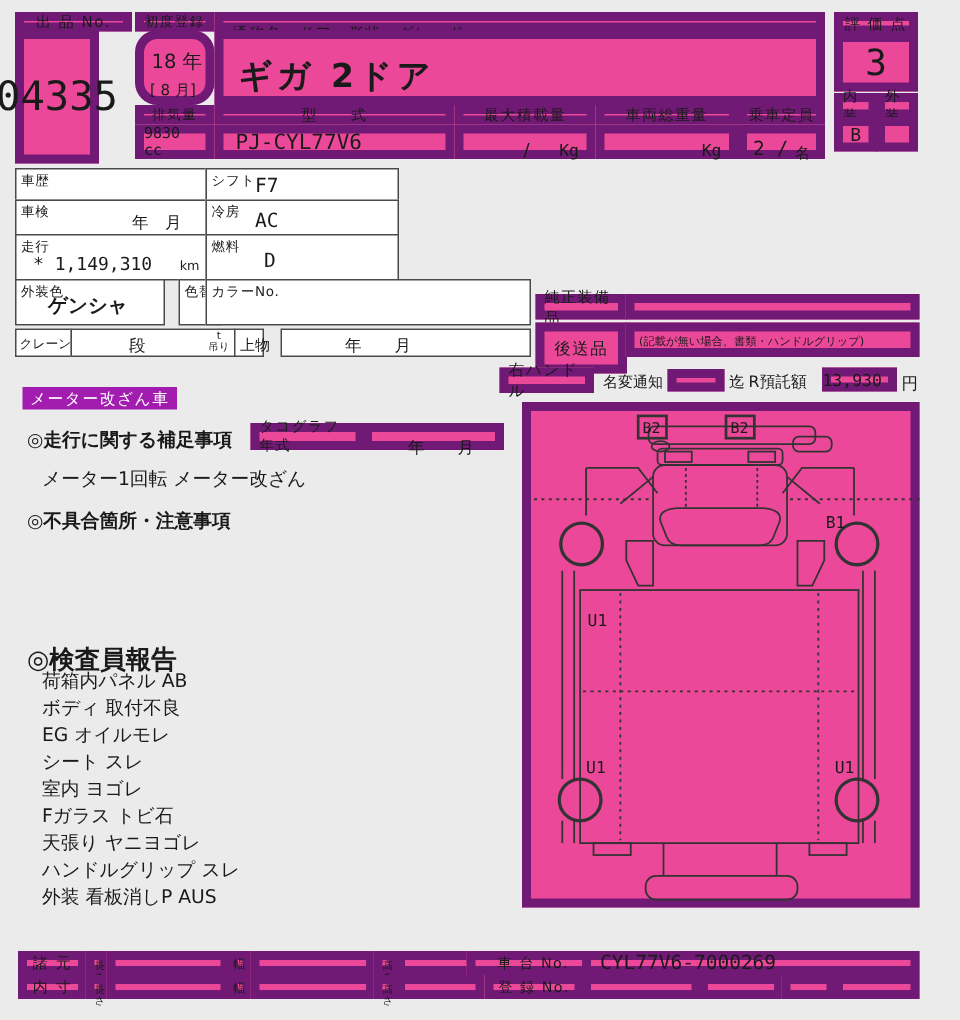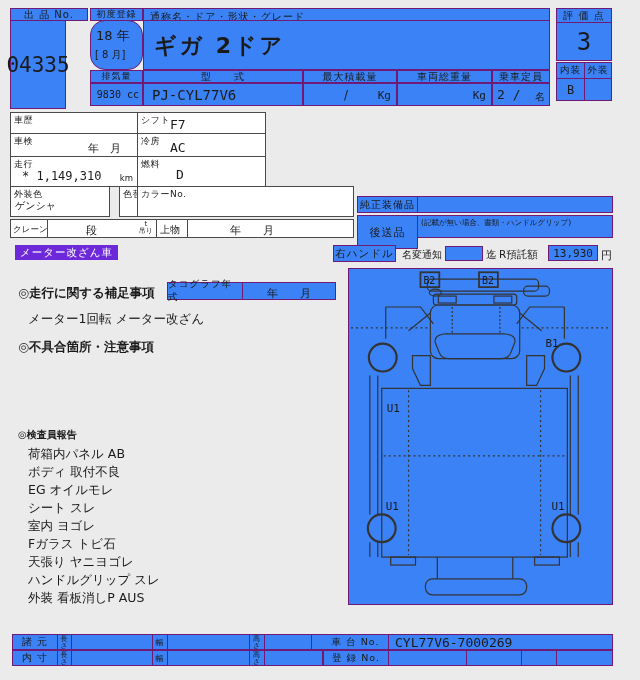--- a/index.html
+++ b/index.html
@@ -2,37 +2,37 @@
 <html><head>
 <meta charset="utf-8">
 <style>
   html,body{margin:0;padding:0;}
   body{
     width:640px;height:680px;background:#ebebeb;
     font-family:"DejaVu Sans","Liberation Sans",sans-serif;
     color:#1a1a1a;overflow:hidden;
   }
   #sheet{position:relative;width:640px;height:680px;}
-  .box{position:absolute;background:#3b82f6;border:1px solid #701a75;box-sizing:border-box;}
+  .box{position:absolute;background:#ec4899;border:6px solid #701a75;box-sizing:border-box;}
   .hdr{display:flex;align-items:center;justify-content:center;font-size:10px;letter-spacing:1px;}
   .cell{position:absolute;background:#fff;border:1px solid #4a4a4a;box-sizing:border-box;}
   .cell .lbl{position:absolute;top:1px;left:3px;font-size:9px;letter-spacing:0.5px;white-space:nowrap;}
   .val{font-family:"DejaVu Sans Mono","Liberation Mono",monospace;}
   .txt{position:absolute;white-space:nowrap;}
-  .badge{position:absolute;background:#6d28d9;color:#fff;display:flex;align-items:center;justify-content:center;}
+  .badge{position:absolute;background:#a21caf;color:#fff;display:flex;align-items:center;justify-content:center;margin-top:13px;}
   .stack{display:flex;flex-direction:column;align-items:center;justify-content:center;line-height:1;}
   svg text{font-family:"DejaVu Sans Mono","Liberation Mono",monospace;fill:#1a1a1a;}
 </style>
 </head>
 <body>
 
 <div id="sheet">
 
   <div class="box hdr" style="left:10px;top:8px;width:78px;height:13px;">出 品 No.</div>
-  <div class="box val" style="left:10px;top:20px;width:56px;height:89px;display:flex;align-items:center;justify-content:center;font-size:21px;">04335</div>
+  <div class="box val" style="left:10px;top:20px;width:56px;height:89px;display:flex;align-items:center;justify-content:center;font-size:27px;">04335</div>
 
   <div class="box hdr" style="left:90px;top:8px;width:53px;height:13px;font-size:9px;">初度登録</div>
   <div class="box" style="left:90px;top:20px;width:53px;height:50px;border-radius:15px;">
     <div class="txt" style="left:5px;top:6px;font-size:13px;">18 年</div>
     <div class="txt" style="left:4px;top:27px;font-size:10px;">[ 8 月]</div>
   </div>
 
   <div class="box" style="left:143px;top:8px;width:407px;height:13px;">
     <div class="txt" style="left:6px;top:1px;font-size:10px;letter-spacing:1px;">通称名・ドア・形状・グレード</div>
   </div>
@@ -92,40 +92,40 @@
     <span class="txt val" style="left:11px;top:12px;font-size:12px;">* 1,149,310</span>
     <span class="txt" style="right:4px;bottom:3px;font-size:8.5px;">km</span>
   </div>
   <div class="cell" style="left:137px;top:156px;width:129px;height:31px;">
     <span class="lbl">燃料</span>
     <span class="txt val" style="left:38px;top:10px;font-size:13px;">D</span>
   </div>
 
   <div class="cell" style="left:10px;top:186px;width:100px;height:31px;">
     <span class="lbl">外装色</span>
-    <span class="txt" style="left:4px;bottom:3px;font-size:10px;">ゲンシャ</span>
+    <span class="txt" style="left:21px;bottom:3px;font-size:13px;font-weight:bold;">ゲンシャ</span>
   </div>
   <div class="cell" style="left:109px;top:186px;width:29px;height:31px;margin-left:10px;">
     <span class="lbl">色替</span>
   </div>
   <div class="cell" style="left:137px;top:186px;width:217px;height:31px;">
     <span class="lbl">カラーNo.</span>
   </div>
 
   <div class="cell" style="left:10px;top:219px;width:38px;height:19px;">
     <span class="txt" style="left:2px;top:4px;font-size:8.5px;">クレーン</span>
   </div>
   <div class="cell" style="left:47px;top:219px;width:110px;height:19px;">
     <span class="txt" style="left:38px;top:3px;font-size:11px;">段</span>
     <span class="stack txt" style="right:3px;top:1px;font-size:7px;">
       <span>t</span>
       <span>吊り</span>
     </span>
   </div>
-  <div class="cell" style="left:156px;top:219px;width:32px;height:19px;">
+  <div class="cell" style="left:156px;top:219px;width:20px;height:19px;">
     <span class="txt" style="left:3px;top:3px;font-size:10px;">上物</span>
   </div>
   <div class="cell" style="left:187px;top:219px;width:167px;height:19px;">
     <span class="txt" style="left:42px;top:3px;font-size:11px;">年　　月</span>
   </div>
 
 
   <div class="box hdr" style="left:357px;top:196px;width:61px;height:17px;font-size:10px;">純正装備品</div>
   <div class="box" style="left:417px;top:196px;width:196px;height:17px;"></div>
   <div class="box hdr" style="left:357px;top:215px;width:61px;height:34px;font-size:11px;">後送品</div>
@@ -145,21 +145,21 @@
 
   <div class="txt" style="left:18px;top:285px;font-size:12.5px;font-weight:bold;">◎走行に関する補足事項</div>
   <div class="box hdr" style="left:167px;top:282px;width:76px;height:18px;font-size:9.5px;">タコグラフ年式</div>
   <div class="box" style="left:242px;top:282px;width:94px;height:18px;">
     <span class="txt" style="left:24px;top:3px;font-size:11px;">年　　月</span>
   </div>
   <div class="txt" style="left:28px;top:311px;font-size:12.5px;">メーター1回転 メーター改ざん</div>
 
   <div class="txt" style="left:18px;top:339px;font-size:12.5px;font-weight:bold;">◎不具合箇所・注意事項</div>
 
-  <div class="txt" style="left:18px;top:428px;font-size:10px;font-weight:bold;">◎検査員報告</div>
+  <div class="txt" style="left:18px;top:428px;font-size:17px;font-weight:bold;">◎検査員報告</div>
   <div>
     <div class="txt" style="left:28px;top:446px;font-size:12.5px;">荷箱内パネル AB</div>
     <div class="txt" style="left:28px;top:464px;font-size:12.5px;">ボディ 取付不良</div>
     <div class="txt" style="left:28px;top:482px;font-size:12.5px;">EG オイルモレ</div>
     <div class="txt" style="left:28px;top:500px;font-size:12.5px;">シート スレ</div>
     <div class="txt" style="left:28px;top:518px;font-size:12.5px;">室内 ヨゴレ</div>
     <div class="txt" style="left:28px;top:536px;font-size:12.5px;">Fガラス トビ石</div>
     <div class="txt" style="left:28px;top:554px;font-size:12.5px;">天張り ヤニヨゴレ</div>
     <div class="txt" style="left:28px;top:572px;font-size:12.5px;">ハンドルグリップ スレ</div>
     <div class="txt" style="left:28px;top:590px;font-size:12.5px;">外装 看板消しP AUS</div>

